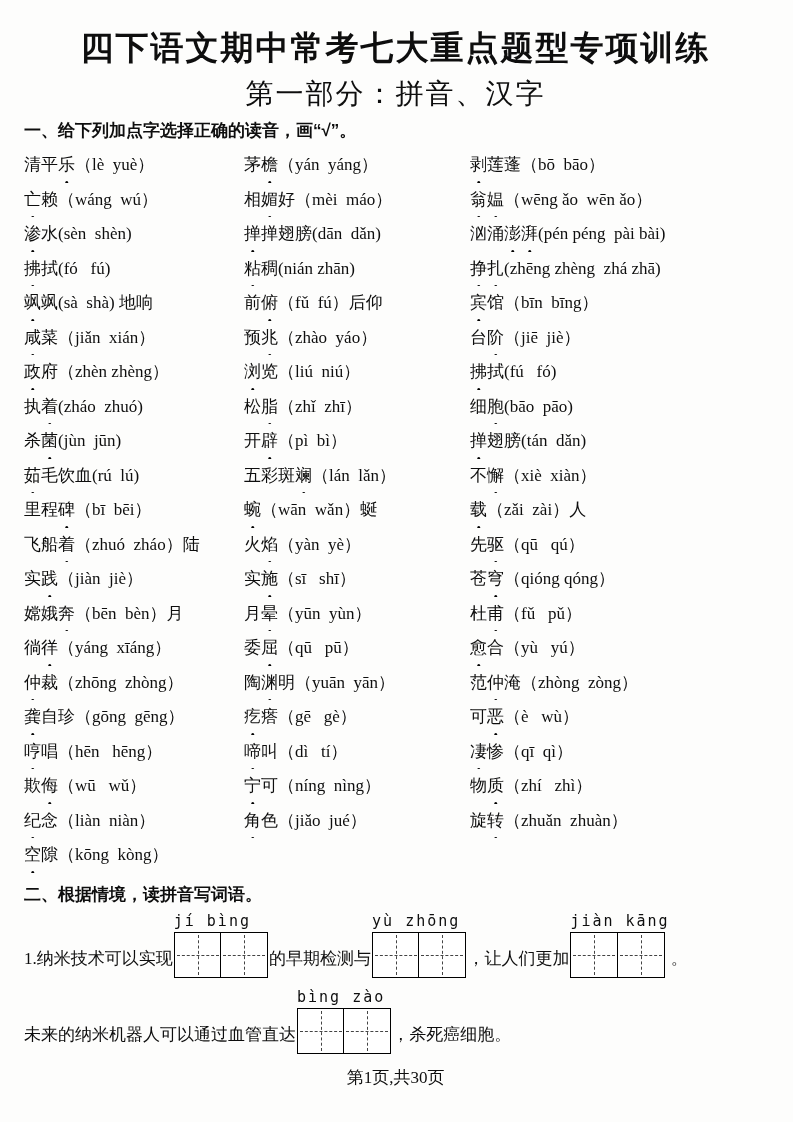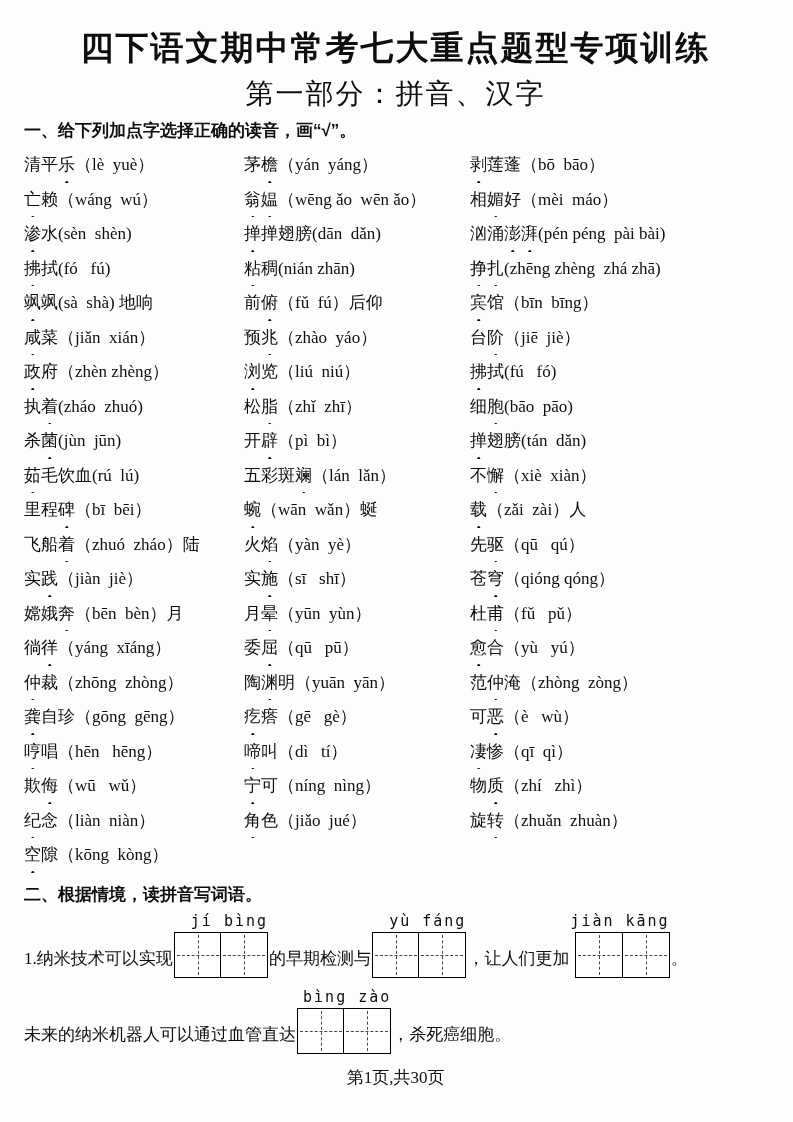--- a/index.html
+++ b/index.html
@@ -24,21 +24,21 @@
     font-size:17px;line-height:34.5px;
   }
   .word-cell{white-space:pre;overflow:hidden;}
   .dot-char{position:relative;display:inline-block;}
   .dot-char::after{
     content:"";position:absolute;left:50%;transform:translateX(-50%);
     bottom:-2px;width:3.5px;height:3.5px;background:#000;border-radius:50%;
   }
   .fill-line{display:flex;align-items:flex-end;font-size:17px;margin-top:4px;}
   .fill-line .zh{padding-bottom:8px;white-space:pre;margin-top:27px;}
-  .cbox-group{display:flex;flex-direction:column;align-items:flex-end;margin:0 1px;}
+  .cbox-group{display:flex;flex-direction:column;align-items:flex-start;margin:0 1px;}
   .pinyin-label{
     font-family:"DejaVu Sans Mono",monospace;font-size:15px;
     margin-bottom:2px;letter-spacing:2px;white-space:pre;
   }
   .boxes{display:flex;}
   .cbox{width:46px;height:44px;border:1.7px solid #000;margin-left:-1.7px;position:relative;background:#fff;}
   .cbox:first-child{margin-left:0;}
   .cbox::before{
     content:"";position:absolute;left:50%;top:2px;bottom:2px;border-left:1.5px dashed #444;
   }
@@ -56,22 +56,22 @@
   <h1 class="title">四下语文期中常考七大重点题型专项训练</h1>
   <h2 class="subtitle">第一部分：拼音、汉字</h2>
 
   <div class="sec-heading">一、给下列加点字选择正确的读音，画“√”。</div>
 
   <div class="word-grid">
       <div class="word-cell">清平<span class="dot-char">乐</span>（lè  yuè）</div>
       <div class="word-cell">茅<span class="dot-char">檐</span>（yán  yáng）</div>
       <div class="word-cell"><span class="dot-char">剥</span>莲蓬（bō  bāo）</div>
       <div class="word-cell"><span class="dot-char">亡</span>赖（wáng  wú）</div>
+      <div class="word-cell">相<span class="dot-char">媚</span>好（mèi  máo）</div>
       <div class="word-cell"><span class="dot-char">翁</span><span class="dot-char">媪</span>（wēng ǎo  wēn ǎo）</div>
-      <div class="word-cell">相<span class="dot-char">媚</span>好（mèi  máo）</div>
       <div class="word-cell"><span class="dot-char">渗</span>水(sèn  shèn)</div>
       <div class="word-cell"><span class="dot-char">掸</span>掸翅膀(dān  dǎn)</div>
       <div class="word-cell">汹涌<span class="dot-char">澎</span><span class="dot-char">湃</span>(pén péng  pài bài)</div>
       <div class="word-cell"><span class="dot-char">拂</span>拭(fó   fú)</div>
       <div class="word-cell"><span class="dot-char">粘</span>稠(nián zhān)</div>
       <div class="word-cell"><span class="dot-char">挣</span><span class="dot-char">扎</span>(zhēng zhèng  zhá zhā)</div>
       <div class="word-cell"><span class="dot-char">飒</span>飒(sà  shà) 地响</div>
       <div class="word-cell">前<span class="dot-char">俯</span>（fǔ  fú）后仰</div>
       <div class="word-cell"><span class="dot-char">宾</span>馆（bīn  bīng）</div>
       <div class="word-cell"><span class="dot-char">咸</span>菜（jiǎn  xián）</div>
@@ -128,21 +128,21 @@
     <span class="zh">1.纳米技术可以实现</span>
     <span class="cbox-group">
       <span class="pinyin-label">jí bìng</span>
       <span class="boxes">
         <span class="cbox"></span>
         <span class="cbox"></span>
       </span>
     </span>
     <span class="zh">的早期检测与</span>
     <span class="cbox-group">
-      <span class="pinyin-label">yù fáng</span>
+      <span class="pinyin-label">yù zhōng</span>
       <span class="boxes">
         <span class="cbox"></span>
         <span class="cbox"></span>
       </span>
     </span>
     <span class="zh">，让人们更加</span>
     <span class="cbox-group">
       <span class="pinyin-label">jiàn kāng</span>
       <span class="boxes">
         <span class="cbox"></span>

